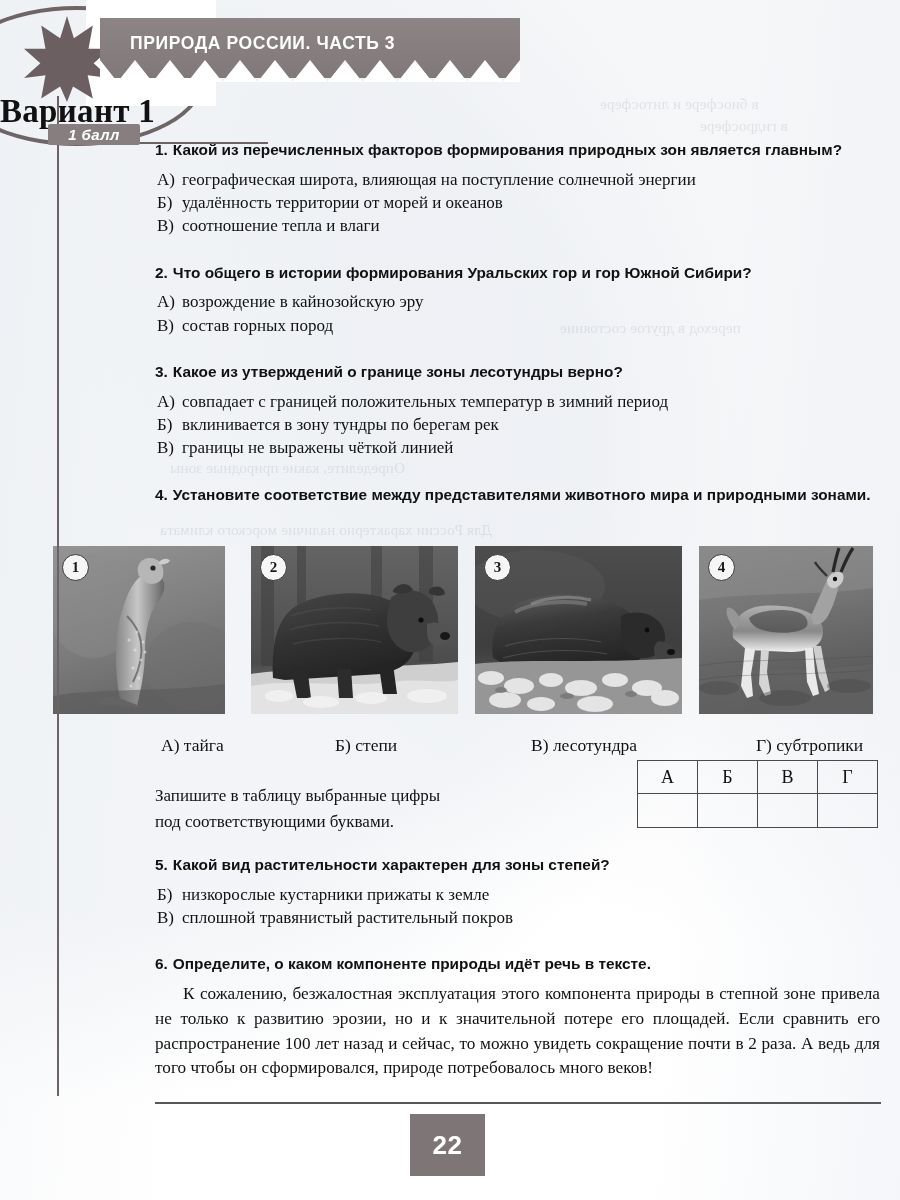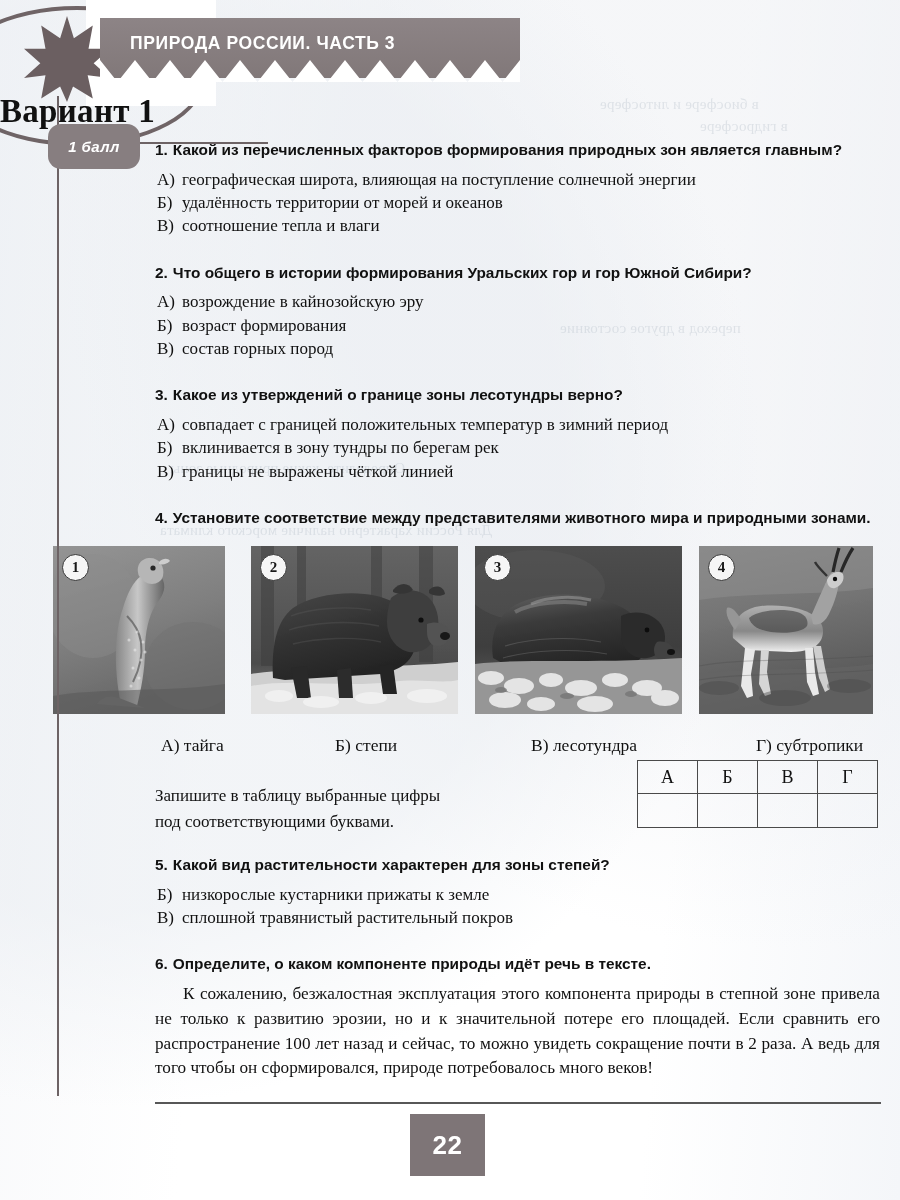--- a/index.html
+++ b/index.html
@@ -91,22 +91,22 @@
     width: 420px;
     height: 22px;
   }
 
   
   .badge {
     position: absolute;
     left: 48px;
     top: 124px;
     width: 92px;
-    height: 45px;
-    border-radius: 13px;
+    height: 21px;
+    border-radius: 2px;
     background: #877e80;
     color: #ffffff;
     font-family: "Liberation Sans", sans-serif;
     font-style: italic;
     font-weight: bold;
     font-size: 15px;
     display: flex;
     align-items: center;
     justify-content: center;
     letter-spacing: .4px;
@@ -346,21 +346,20 @@
         <div class="opt"><span class="lt">В)</span><span>соотношение тепла и влаги</span></div>
       </div>
     </div>
 
     <div class="block">
       <p class="q">
         <span class="q-num">2.</span><span>Что общего в истории формирования Уральских гор и гор Южной Сибири?</span>
       </p>
       <div class="opts">
         <div class="opt"><span class="lt">А)</span><span>возрождение в кайнозойскую эру</span></div>
-        <div class="opt"><span class="lt">Б)</span><span>возраст формирования</span></div>
         <div class="opt"><span class="lt">В)</span><span>состав горных пород</span></div>
       </div>
     </div>
 
     <div class="block">
       <p class="q">
         <span class="q-num">3.</span><span>Какое из утверждений о границе зоны лесотундры верно?</span>
       </p>
       <div class="opts">
         <div class="opt"><span class="lt">А)</span><span>совпадает с границей положительных температур в зимний период</span></div>

